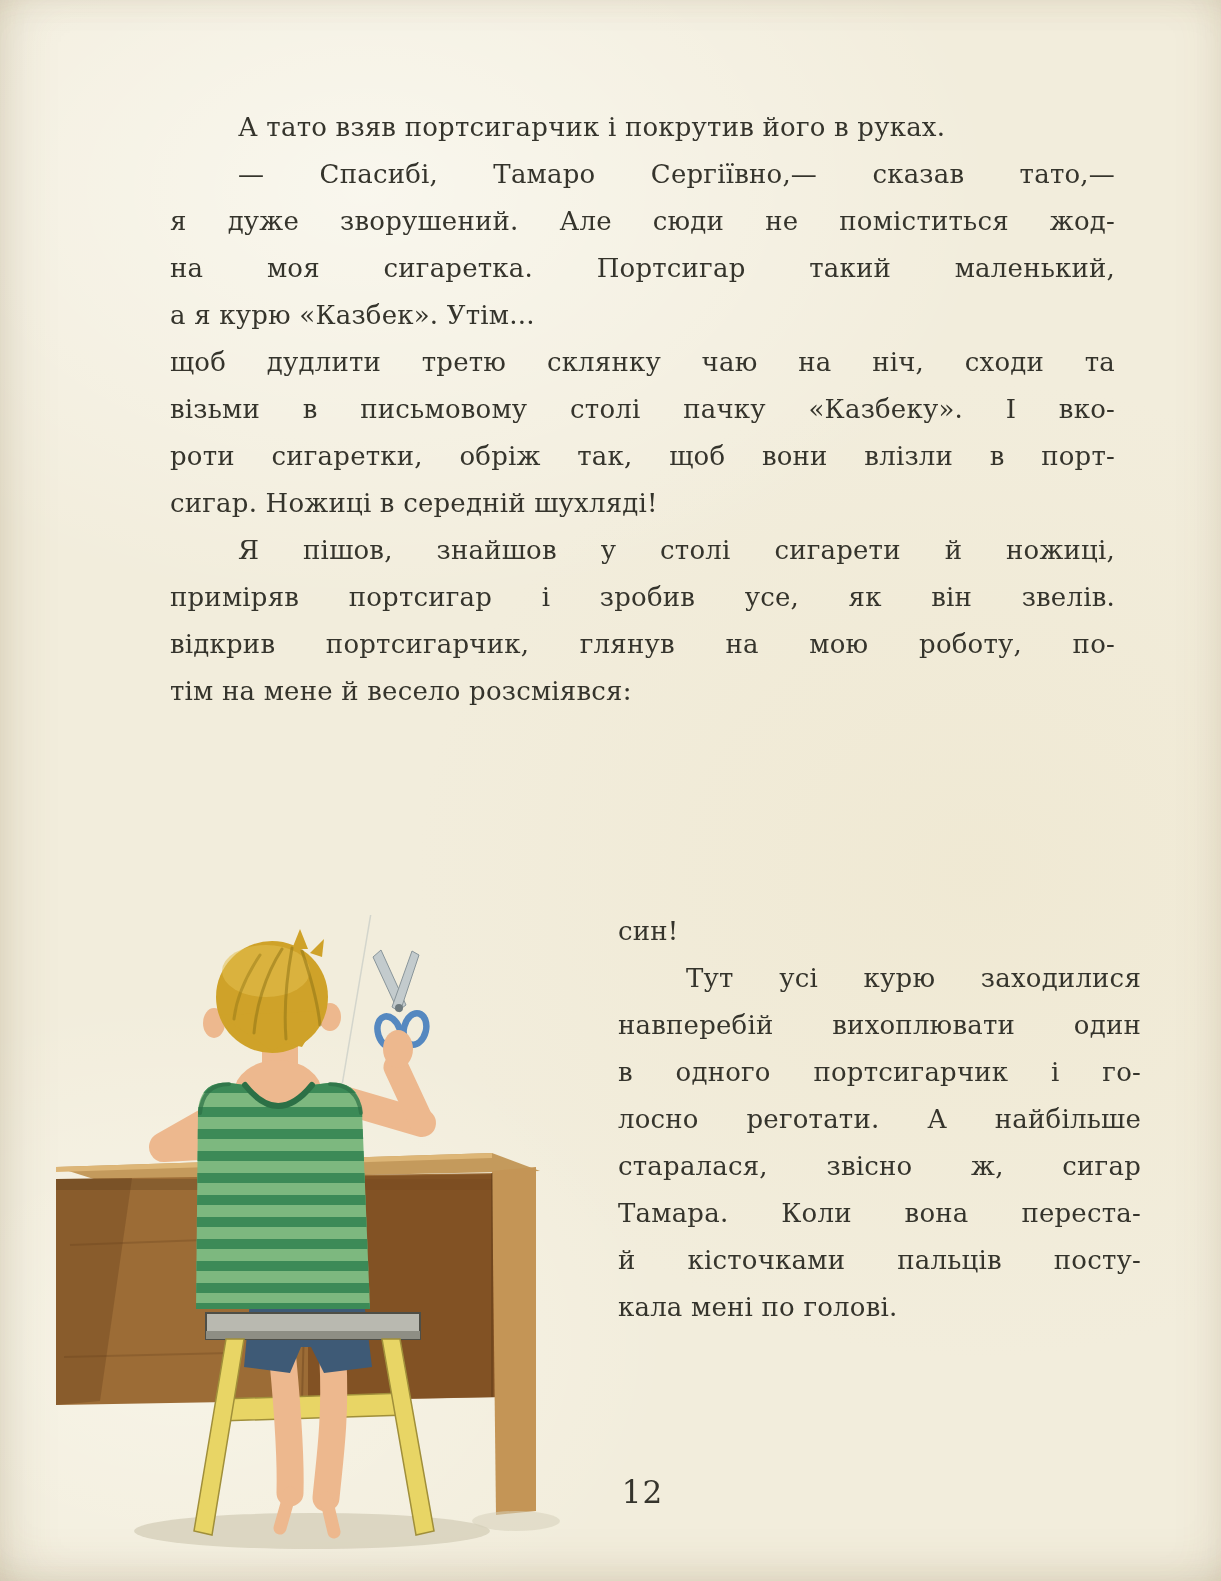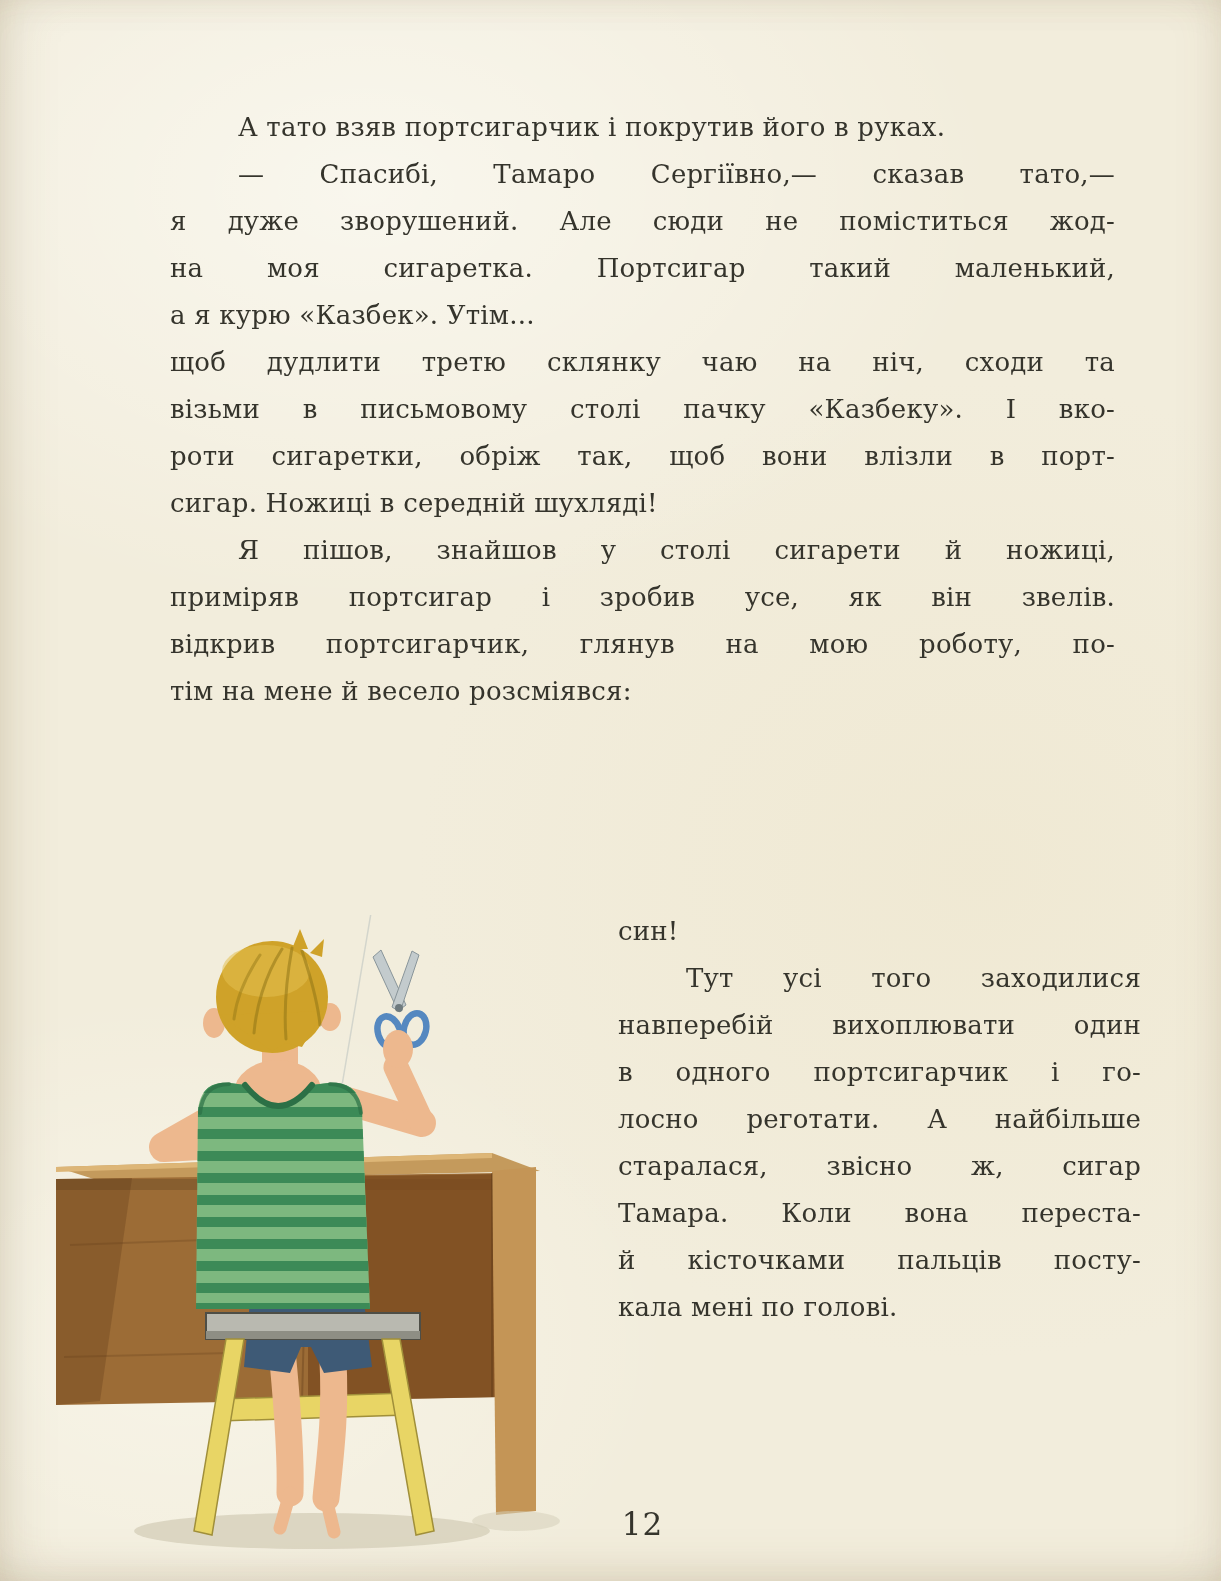--- a/index.html
+++ b/index.html
@@ -27,21 +27,21 @@
     color:var(--text,#35342c);
   }
   #block-a{left:170px;top:104px;width:945px;}
   #block-b{left:618px;top:896px;width:523px;margin-top:12px;}
   .line{text-align:justify;text-align-last:justify;white-space:nowrap;overflow:visible;}
   .line{white-space:normal;}
   .line.last{text-align-last:left;}
   .line.first{text-indent:68px;}
   .page-number{
     position:absolute;left:170px;top:1474px;width:945px;
-    text-align:center;font-size:31px;color:var(--text,#35342c);letter-spacing:1px;margin-top:32px;
+    text-align:center;font-size:31px;color:var(--text,#35342c);letter-spacing:1px;
   }
   .illustration{position:absolute;left:40px;top:915px;width:540px;height:660px;}
   
   .f-skin{fill:var(--skin,#edb88e);}
   .s-skin{stroke:var(--skin,#edb88e);fill:none;stroke-linecap:round;stroke-linejoin:round;}
   .f-hair{fill:var(--hair,#cfa229);}
   .s-hairdark{stroke:var(--hair_dark,#8f7415);fill:none;stroke-linecap:round;}
   .f-shirt{fill:var(--shirt_light,#7db87f);}
   .f-stripe{fill:var(--shirt_dark,#3c8a57);}
   .s-trim{stroke:var(--shirt_trim,#2c7046);fill:none;stroke-linecap:round;}
@@ -72,21 +72,21 @@
       <div class="line">роти сигаретки, обріж так, щоб вони влізли в порт-</div>
       <div class="line last">сигар. Ножиці в середній шухляді!</div>
       <div class="line first">Я пішов, знайшов у столі сигарети й ножиці,</div>
       <div class="line">приміряв портсигар і зробив усе, як він звелів.</div>
       <div class="line">відкрив портсигарчик, глянув на мою роботу, по-</div>
       <div class="line last">тім на мене й весело розсміявся:</div>
     </div>
 
   <div class="textblock" id="block-b">
       <div class="line last">син!</div>
-      <div class="line first">Тут усі того заходилися</div>
+      <div class="line first">Тут усі курю заходилися</div>
       <div class="line">навперебій вихоплювати один</div>
       <div class="line">в одного портсигарчик і го-</div>
       <div class="line">лосно реготати. А найбільше</div>
       <div class="line">старалася, звісно ж, сигар</div>
       <div class="line">Тамара. Коли вона переста-</div>
       <div class="line">й кісточками пальців посту-</div>
       <div class="line last">кала мені по голові.</div>
     </div>
 
   <svg class="illustration" viewBox="0 0 540 660" role="img" aria-label="Blond boy seen from behind in a green striped tank top and dark-blue shorts, standing on tiptoe behind a yellow stool at a wooden desk, raising open scissors in his right hand">

